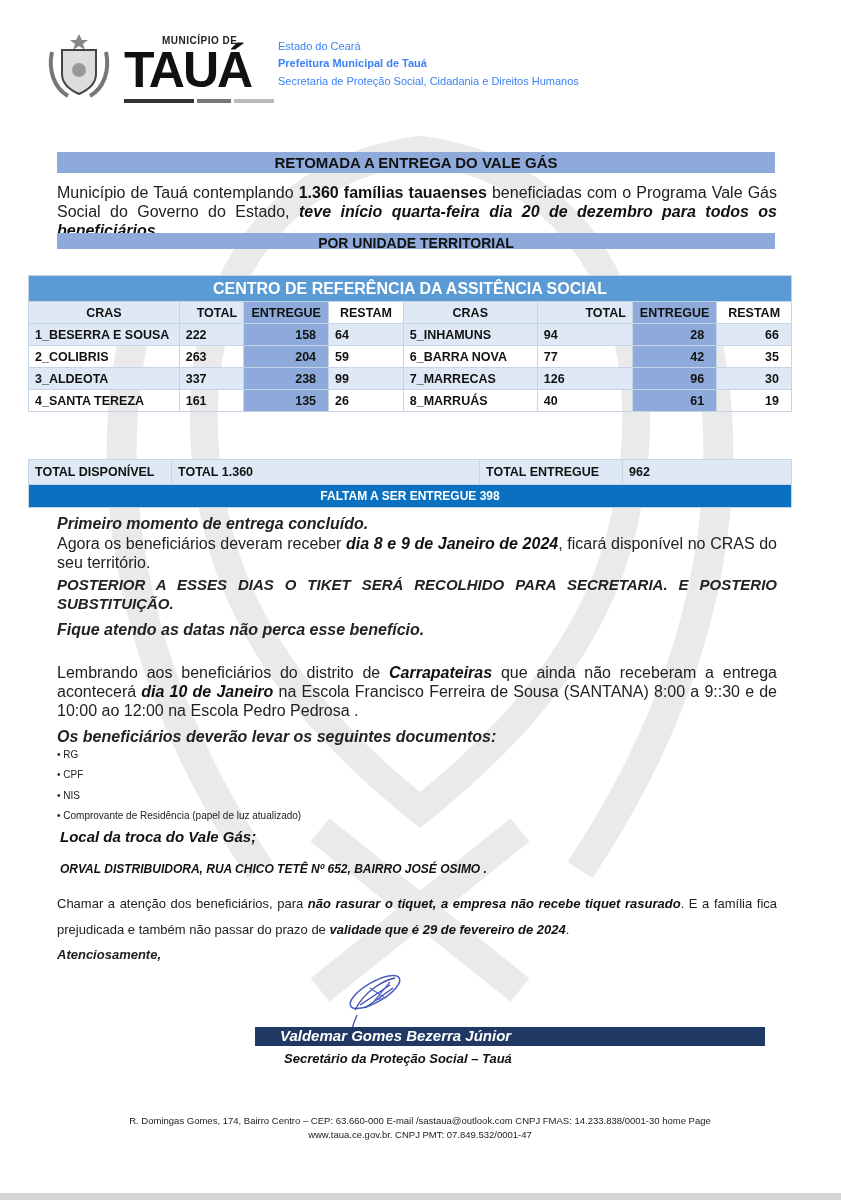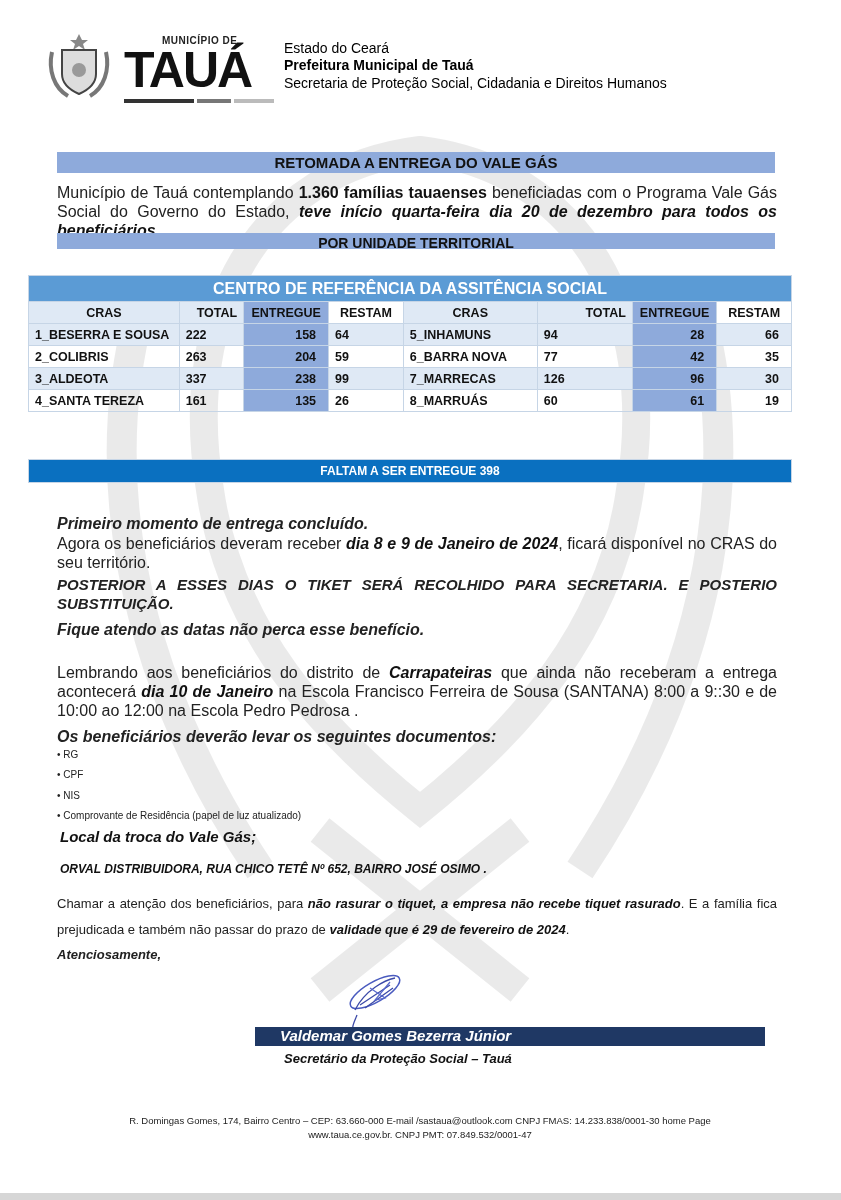--- a/index.html
+++ b/index.html
@@ -11,21 +11,21 @@
   .watermark {
     position: absolute; left: 60px; top: 110px; width: 720px; height: 900px;
     opacity: 0.08; pointer-events: none;
   }
   
   .logo-crest { left: 46px; top: 30px; width: 66px; height: 70px; }
   .logo-muni { left: 162px; top: 35px; font-size: 10px; font-weight: bold; letter-spacing: 0.5px; color: #222; }
   .logo-taua { left: 124px; top: 40px; font-size: 50px; font-weight: 900; letter-spacing: -2px; color: #111; line-height: 60px; }
   .logo-bars { left: 124px; top: 99px; width: 150px; height: 4px; display: flex; gap: 3px; }
   .logo-bars span { height: 4px; }
-  .hdr-line { left: 284px; font-size: 14px; color: #000000; }
+  .hdr-line { left: 278px; font-size: 11px; color: #3b82f6; }
   .hdr-bold { font-weight: bold; }
   
   .banner { background: #8eaadb; left: 57px; width: 718px; text-align: center; font-weight: bold; color: #111; }
   .para { left: 57px; width: 720px; font-size: 16px; line-height: 19px; color: #222; text-align: justify; }
   .para b { color: #111; }
   
   .tbl { position: absolute; left: 28px; top: 275px; width: 764px; border-collapse: collapse; font-size: 12.5px; font-weight: bold; }
   .tbl td { border: 1px solid #c6d5e6; height: 21px; padding: 0 6px; white-space: nowrap; }
   .tbl .cap td { background: #5b9bd5; color: #ffffff; text-align: center; height: 25px; font-size: 16px; }
   .tbl .hdr td { text-align: center; background: #dfe9f5; }
@@ -124,29 +124,35 @@
     <td>126</td>
     <td class="ent">96</td>
     <td class="rest-right">30</td>
   </tr>
   <tr>
     <td>4_SANTA TEREZA</td>
     <td>161</td>
     <td class="ent">135</td>
     <td>26</td>
     <td>8_MARRUÁS</td>
-    <td>60</td>
+    <td>40</td>
     <td class="ent">61</td>
     <td class="rest-right">19</td>
   </tr>
 </tbody>
   </table>
 
 <table class="tbl2">
   <tbody>
+      <tr>
+    <td style="width:130px;">TOTAL DISPONÍVEL</td>
+    <td style="width:295px;">TOTAL 1.360</td>
+    <td style="width:130px;">TOTAL ENTREGUE</td>
+    <td>962</td>
+  </tr>
   <tr class="faltam">
         <td colspan="4">FALTAM A SER ENTREGUE 398</td>
       </tr>
 </tbody>
   </table>
 
 <div class="abs para" style="top:514px;font-weight:bold;font-style:italic;">Primeiro momento de entrega concluído.</div>
 <div class="abs para" style="top:534px;">
   <span>Agora os beneficiários deveram receber </span><b><i>dia 8 e 9 de Janeiro de 2024</i></b><span>, ficará disponível no CRAS do seu território.</span>
 </div>

